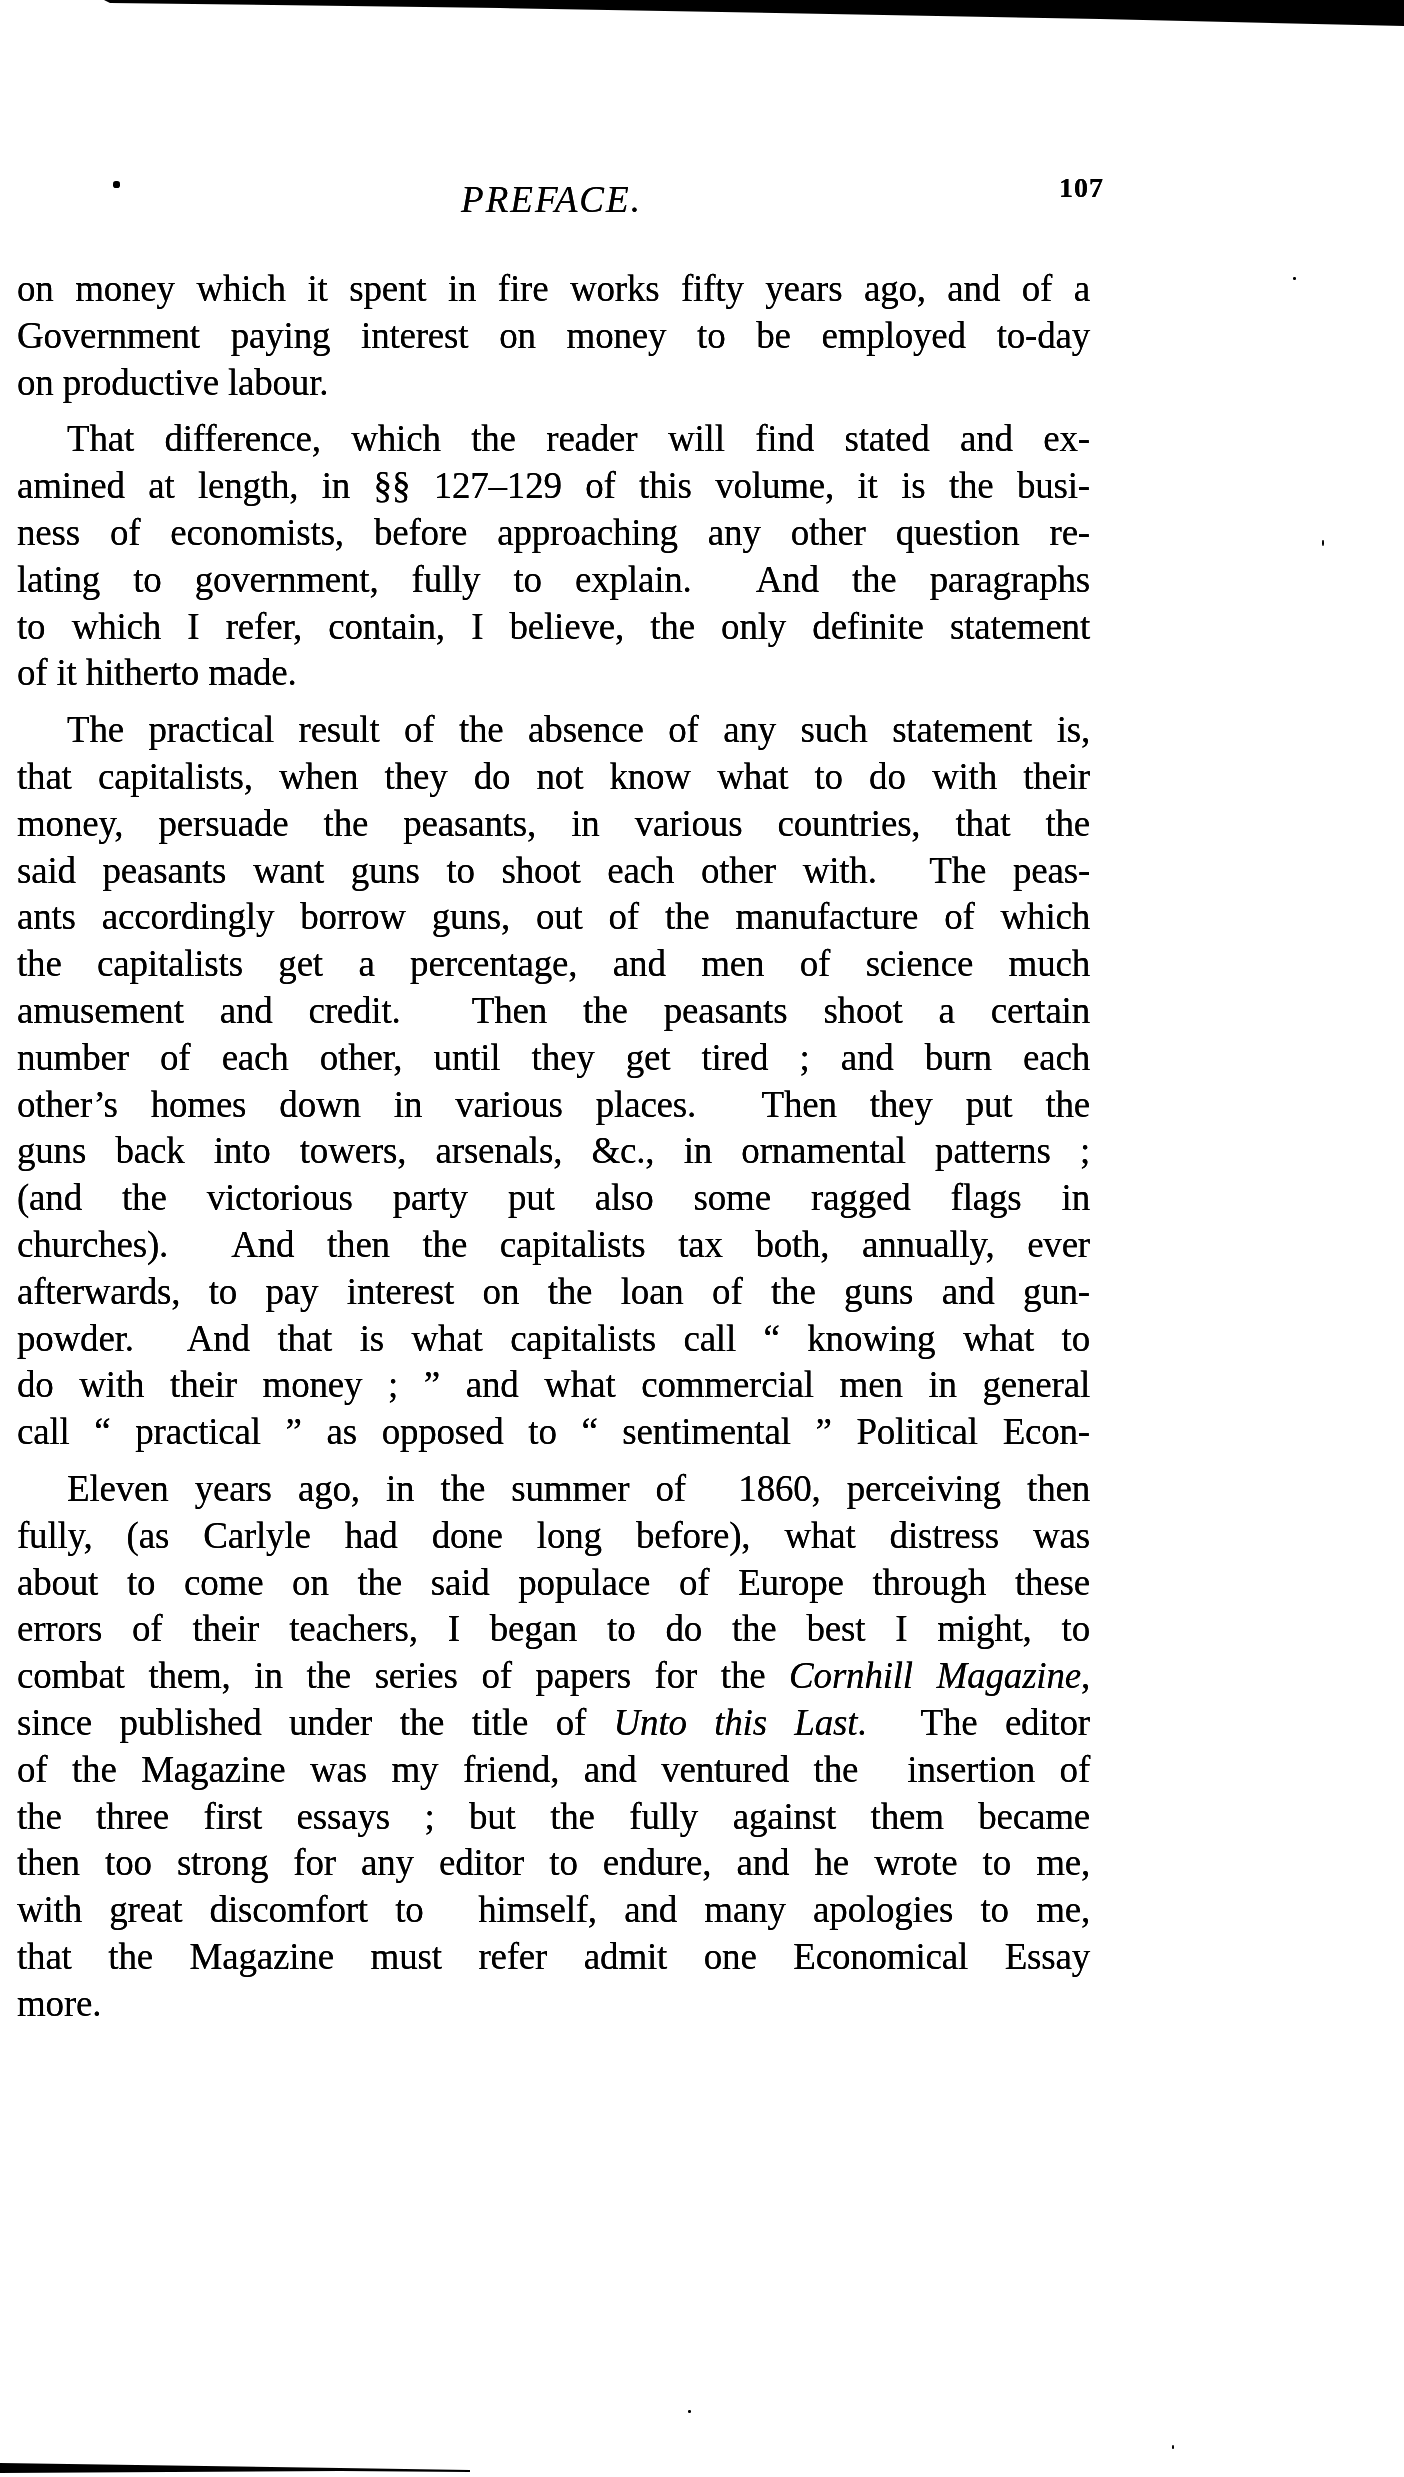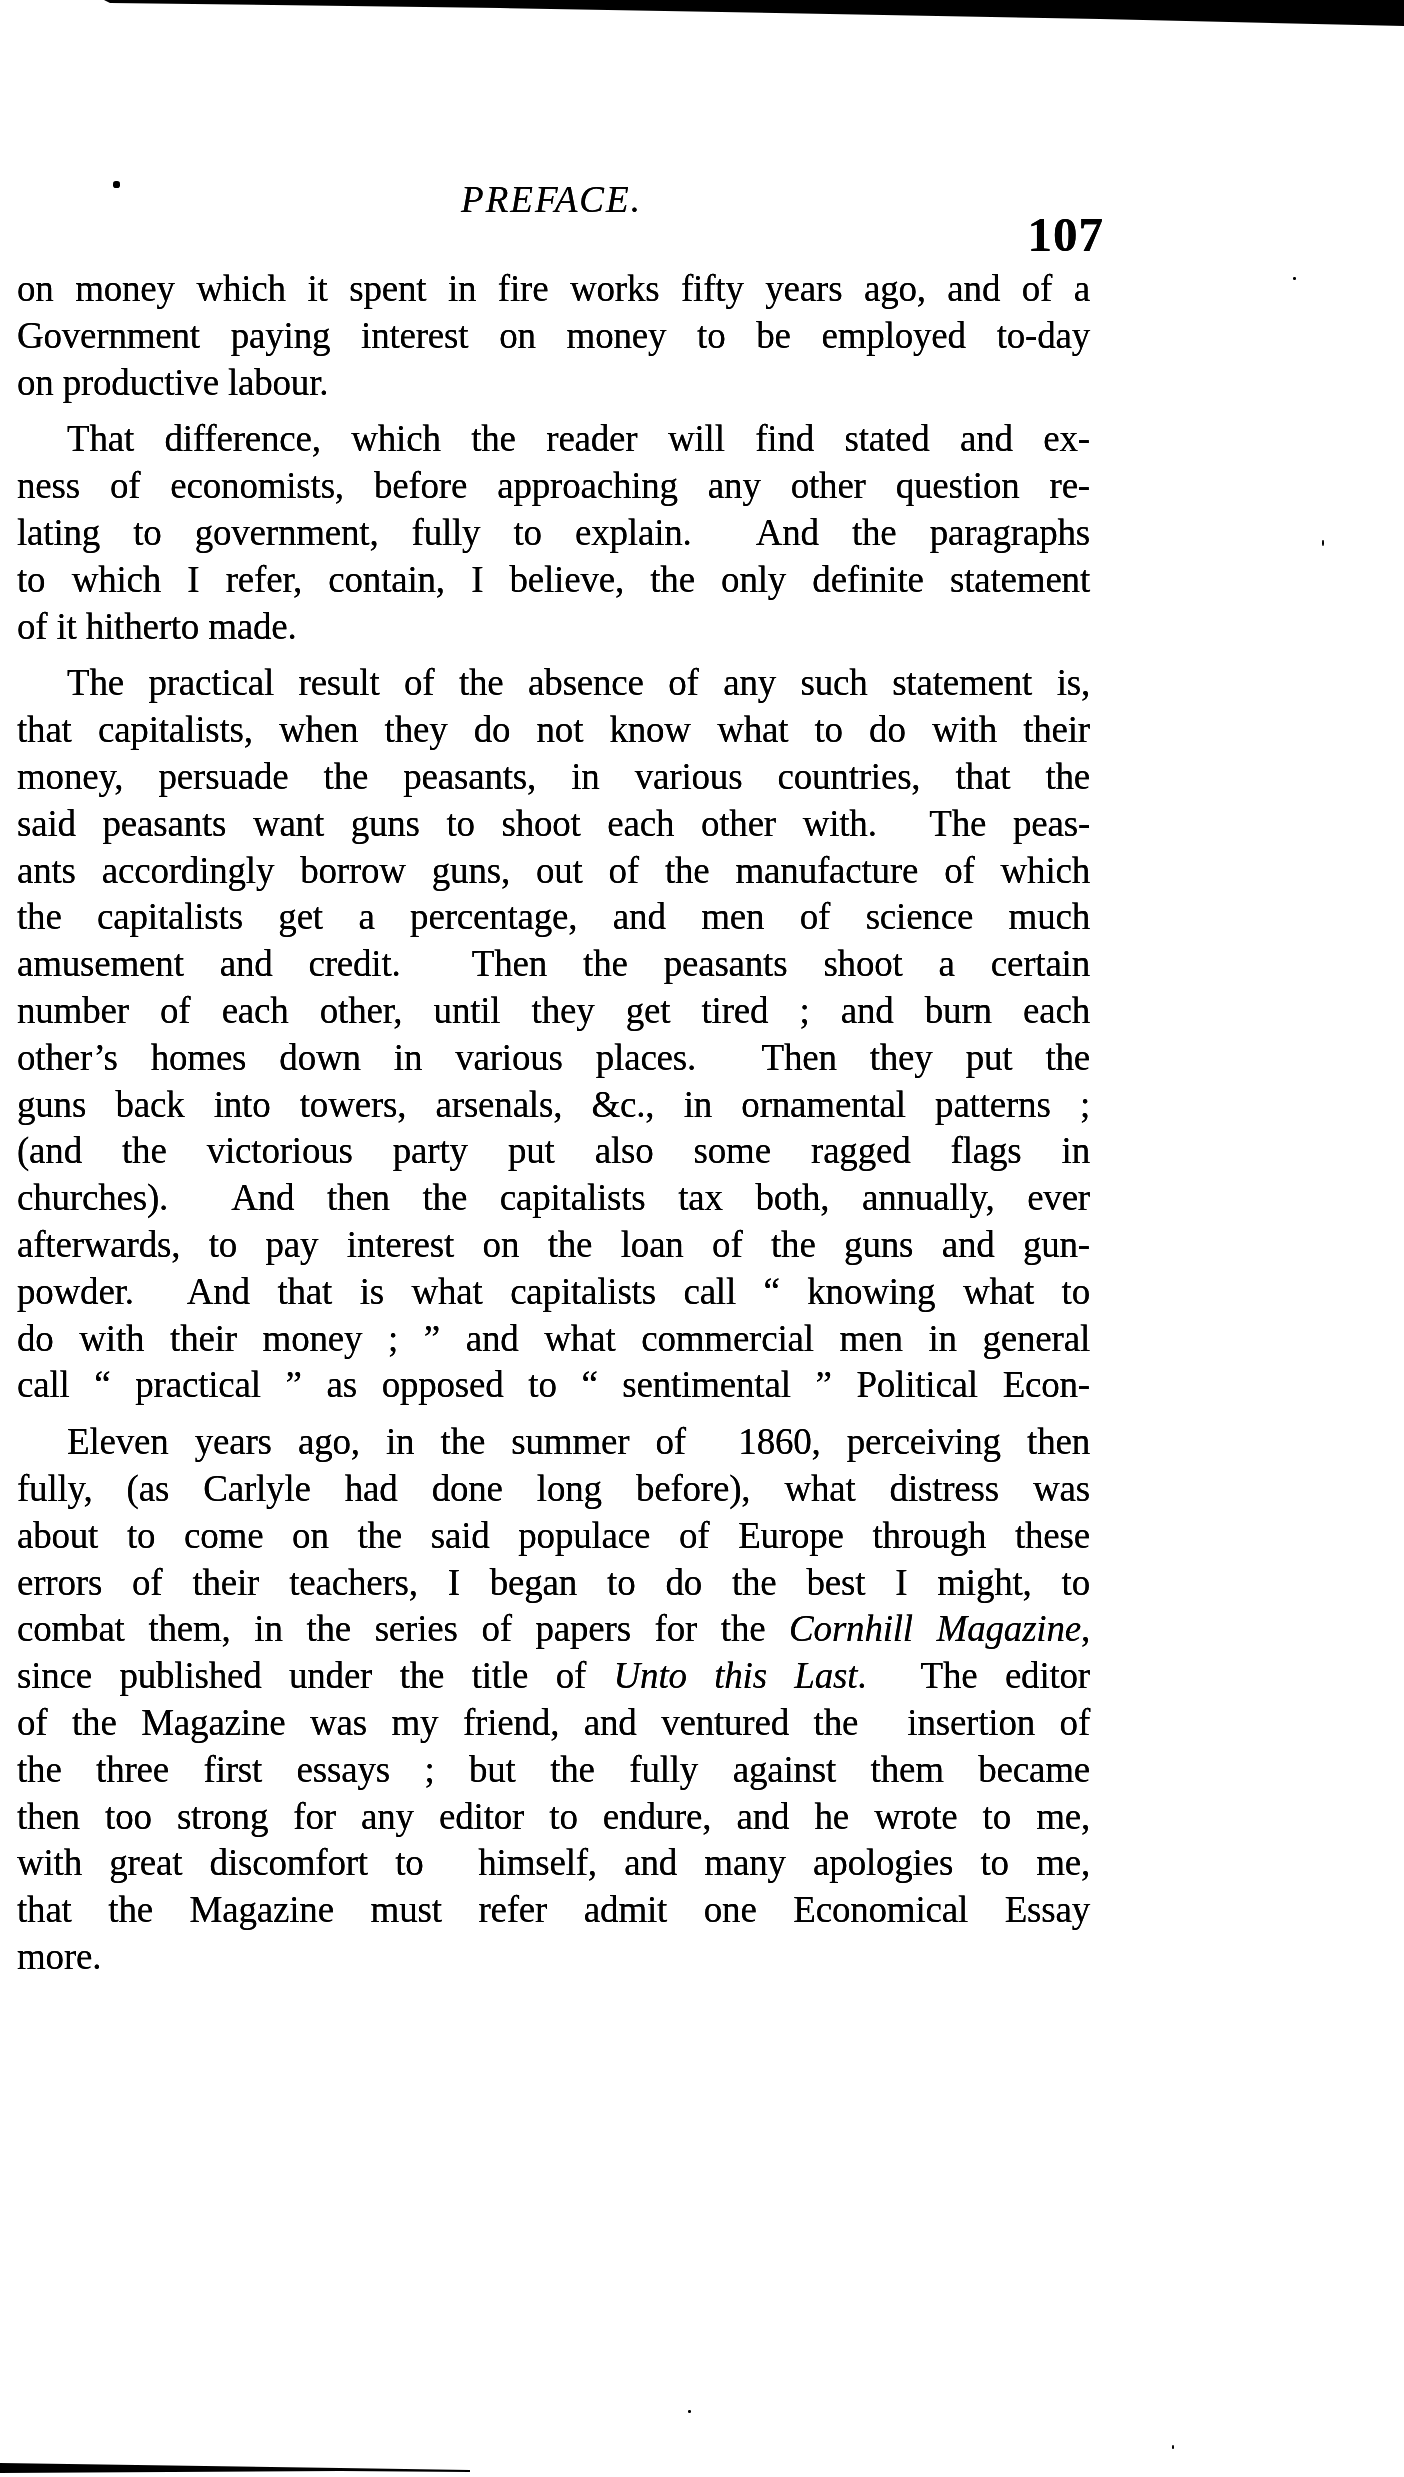--- a/index.html
+++ b/index.html
@@ -48,24 +48,23 @@
     letter-spacing: 2px;
     text-shadow: 0 0 0.6px #000;
   }
   .page-number {
     position: absolute;
     top: -6px;
     left: 1012px;
     width: 92px;
     text-align: right;
     font-weight: bold;
-    font-size: 49px;
+    font-size: 28px;
     letter-spacing: 1px;
     text-shadow: 0 0 0.6px #000;
-    margin-top: 34px;
   }
 
   
   .text-column {
     position: absolute;
     left: 7px;
     top: 256px;
     width: 1093px;
     font-size: 37px;
     text-shadow: 0 0 0.55px #000;
@@ -107,20 +106,21 @@
   </div>
 
   <div class="text-column" id="text-column">
       <div class="paragraph">
         <div class="line">on money which it spent in fire works fifty years ago, and of a</div>
         <div class="line">Government paying interest on money to be employed to-day</div>
         <div class="line last">on productive labour.</div>
       </div>
       <div class="paragraph">
         <div class="line indent">That difference, which the reader will find stated and ex-</div>
+        <div class="line">amined at length, in §§ 127–129 of this volume, it is the busi-</div>
         <div class="line">ness of economists, before approaching any other question re-</div>
         <div class="line">lating to government, fully to explain.&nbsp; And the paragraphs</div>
         <div class="line">to which I refer, contain, I believe, the only definite statement</div>
         <div class="line last">of it hitherto made.</div>
       </div>
       <div class="paragraph">
         <div class="line indent">The practical result of the absence of any such statement is,</div>
         <div class="line">that capitalists, when they do not know what to do with their</div>
         <div class="line">money, persuade the peasants, in various countries, that the</div>
         <div class="line">said peasants want guns to shoot each other with.&nbsp; The peas-</div>

